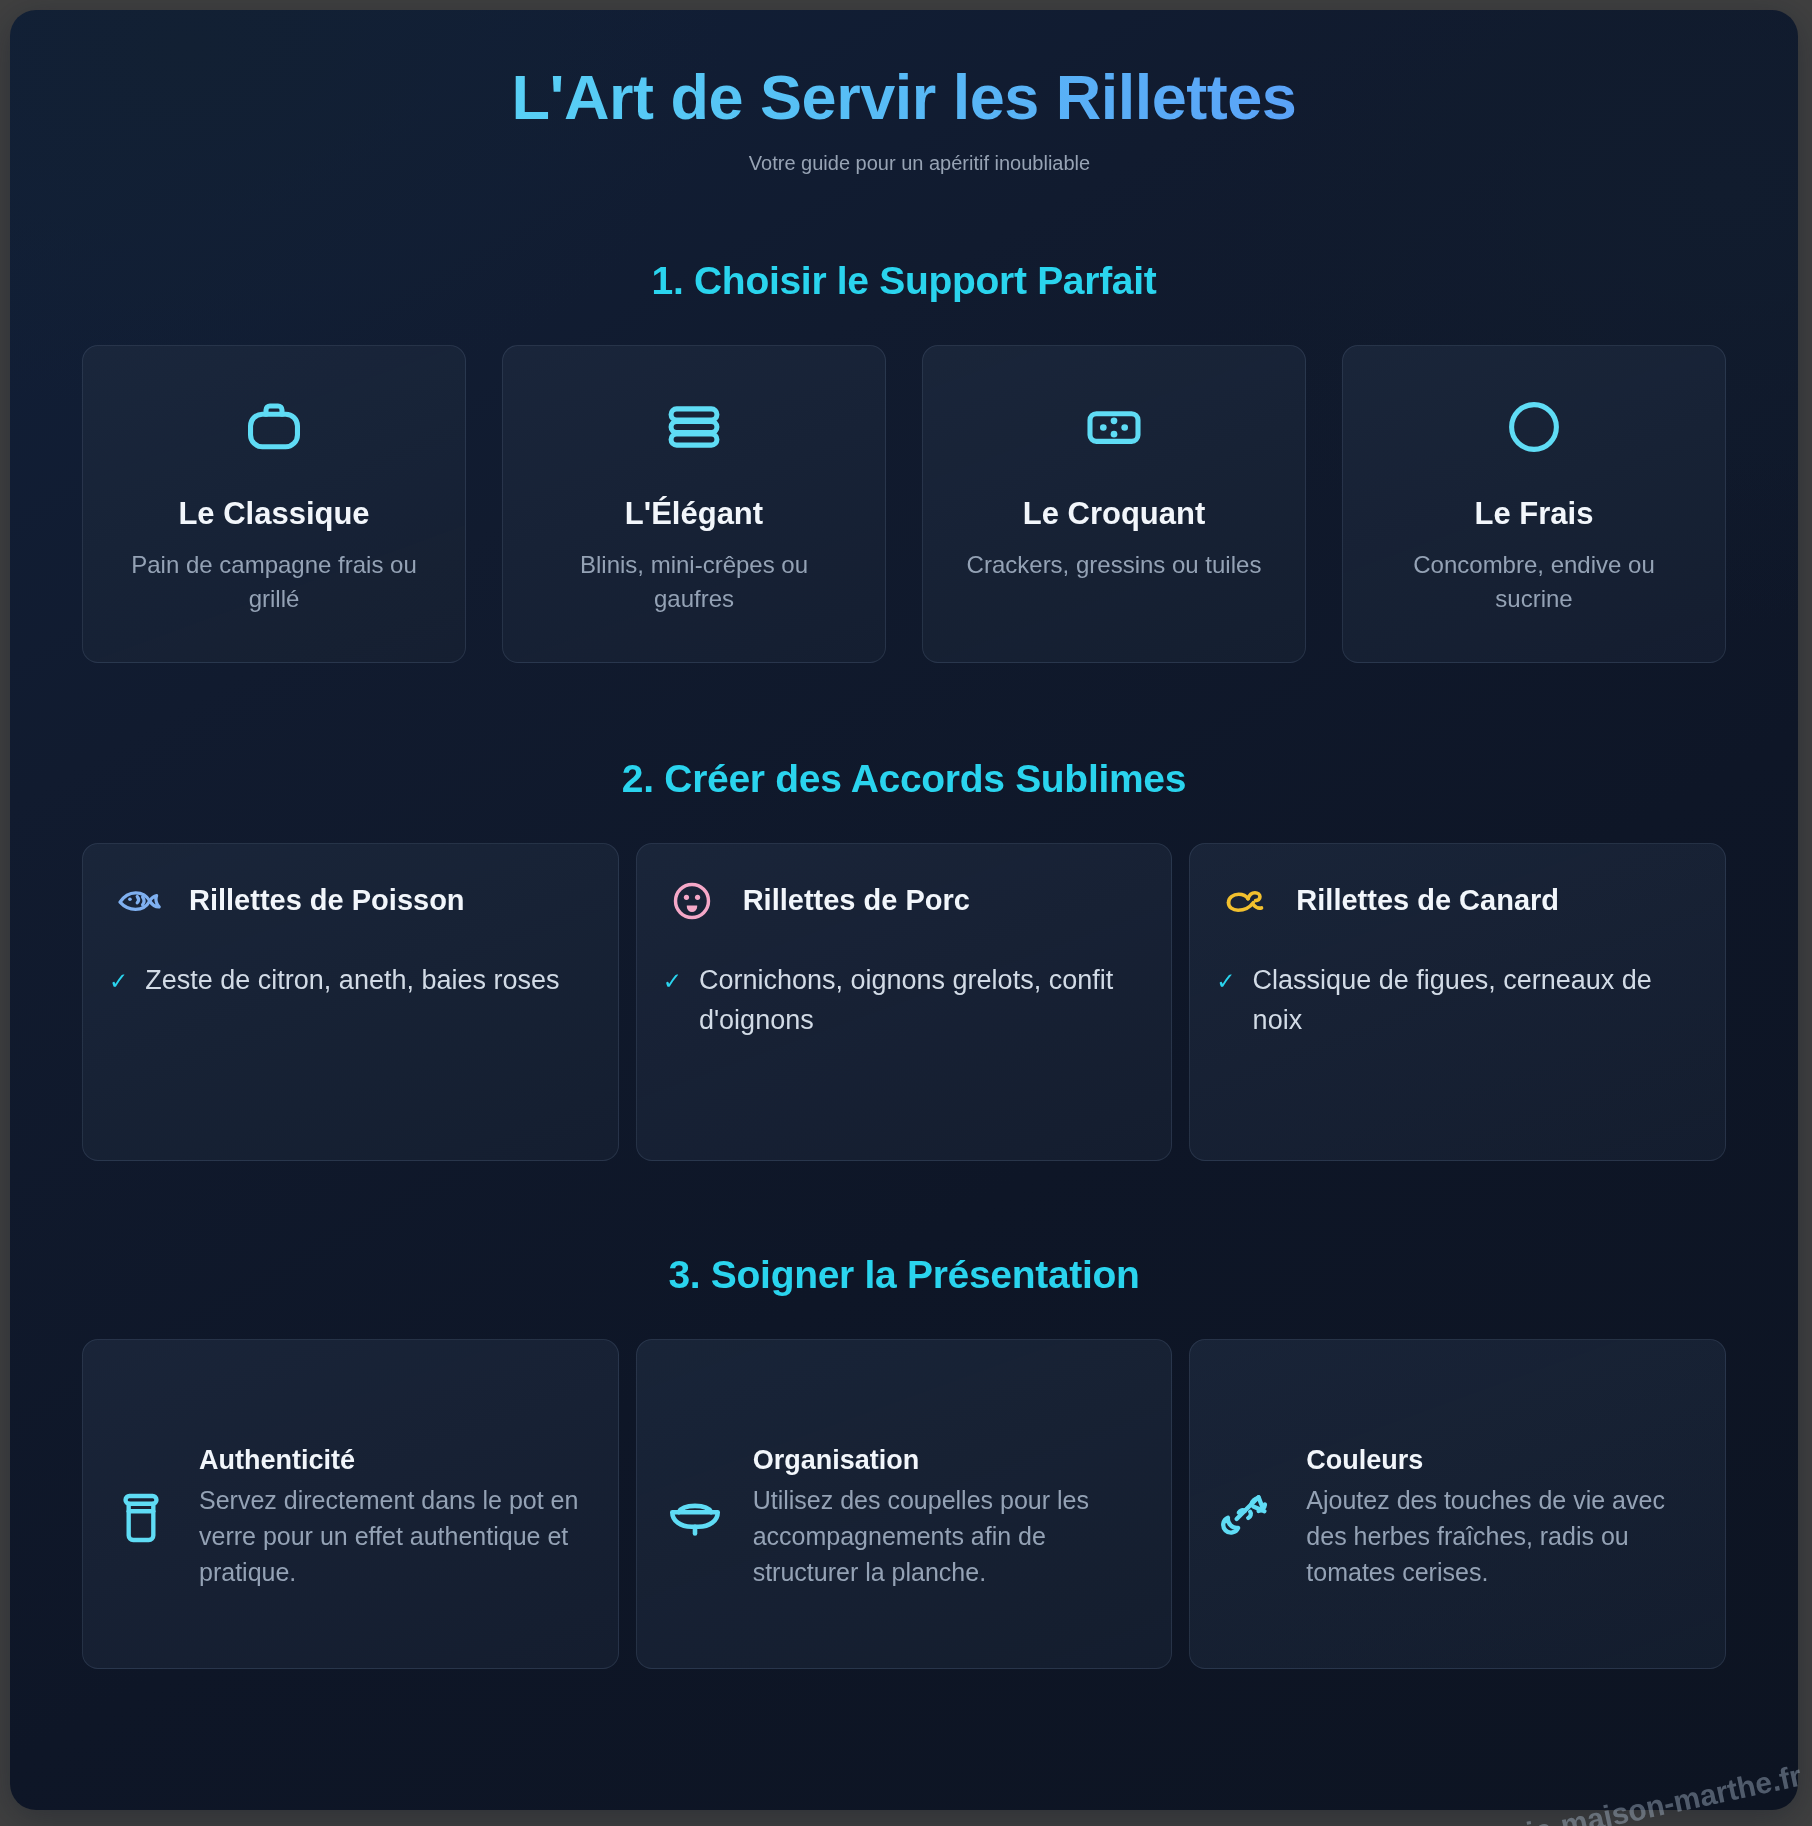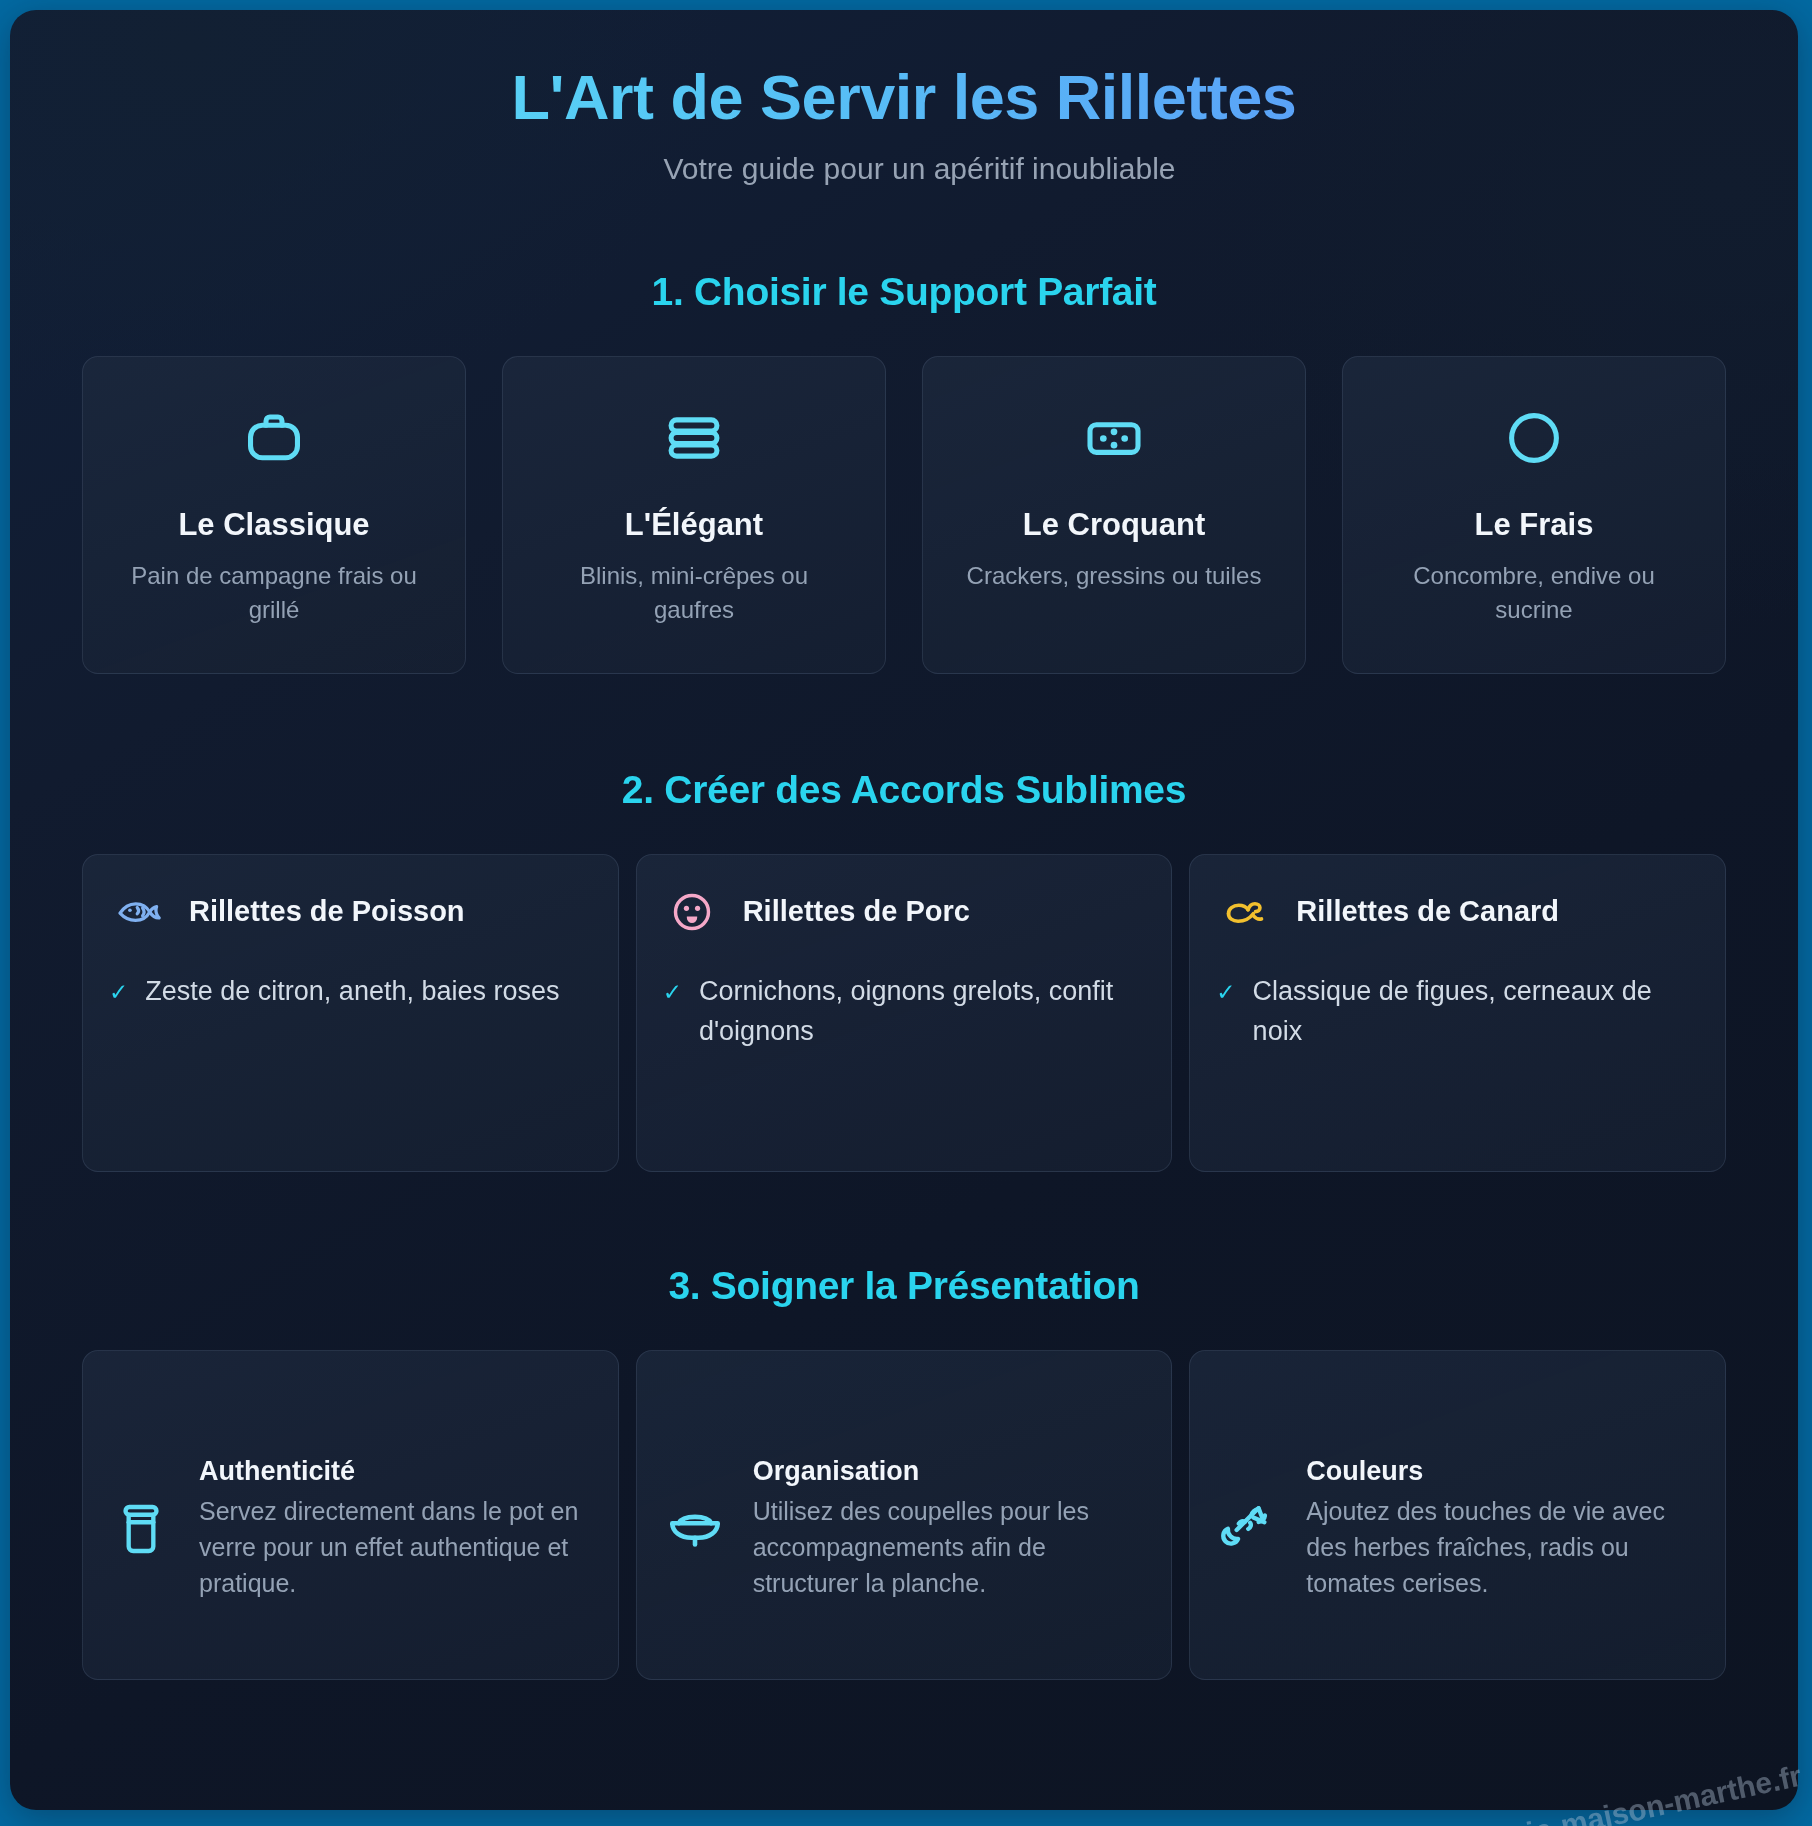--- a/index.html
+++ b/index.html
@@ -9,21 +9,21 @@
     height: 1826px;
     background: #e9eaee;
     font-family: "Liberation Sans", sans-serif;
     overflow: hidden;
   }
 
   .page {
     position: relative;
     width: 1812px;
     height: 1826px;
-    background: #0369a1;
+    background: #404040;
     padding: 10px 14px 18px 10px;
   }
 
   .poster {
     position: relative;
     width: 1788px;
     height: 1800px;
     border-radius: 26px;
     overflow: hidden;
     background:
@@ -43,21 +43,21 @@
     background: linear-gradient(90deg, #5ee9f7 0%, #56c7f5 38%, #5b9cf8 78%, #6394f8 100%);
     -webkit-background-clip: text;
     background-clip: text;
     color: transparent;
     -webkit-text-fill-color: transparent;
     line-height: 1.12;
   }
 
   .subtitle {
     margin-top: 19px;
-    font-size: 30px;
+    font-size: 20px;
     color: #97a3b4;
     font-weight: 400;
     margin-left: 31px;
   }
 
   
   .section-title {
     text-align: center;
     color: #2ad4ee;
     font-size: 39px;

